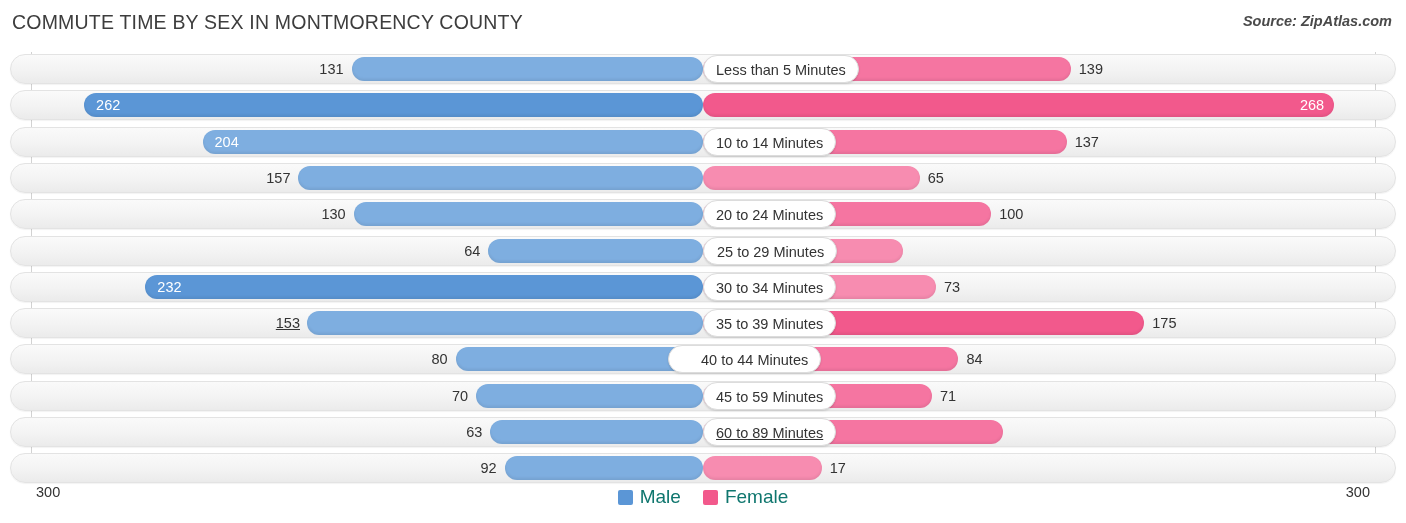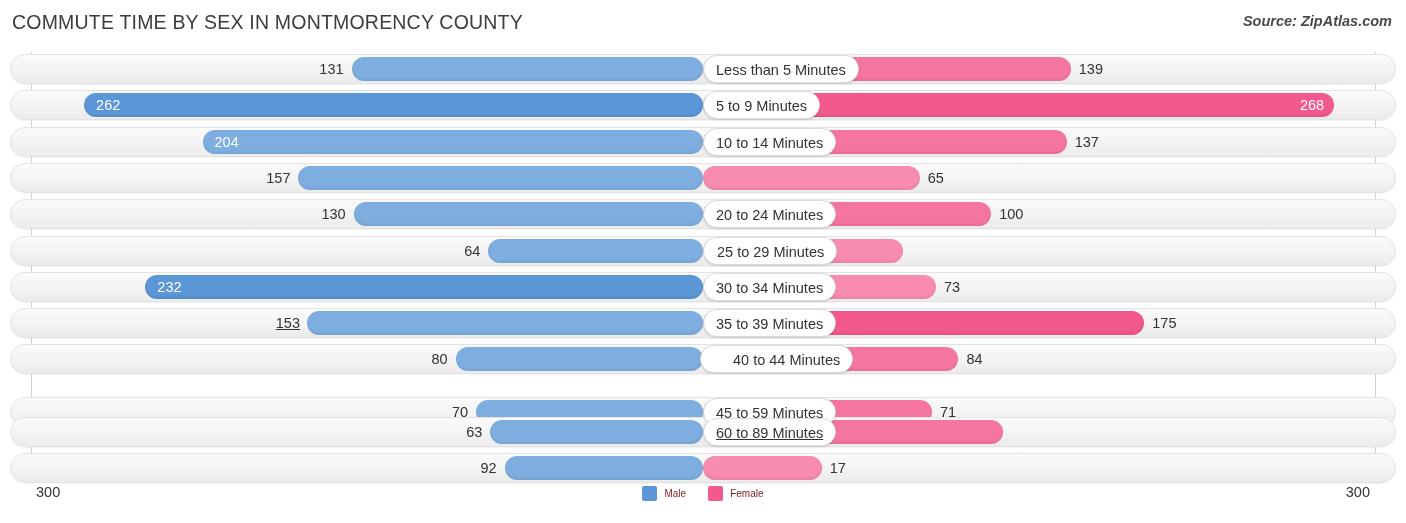--- a/index.html
+++ b/index.html
@@ -89,21 +89,21 @@
   .axis-ticks{position:absolute;left:0;top:484px;width:1406px;height:22px;}
   .tick-left{position:absolute;left:36px;top:0;font-size:14.5px;color:#333;}
   .tick-right{position:absolute;right:36px;top:0;font-size:14.5px;color:#333;}
 
   .legend{
     position:absolute;left:0;top:486px;width:1406px;
     display:flex;justify-content:center;align-items:center;gap:22px;
   }
   .legend-item{display:flex;align-items:center;gap:7px;}
   .legend-swatch{width:15px;height:15px;border-radius:2px;display:block;}
-  .legend-label{font-size:10px;color:#7f1d1d;}
+  .legend-label{font-size:19px;color:#0f766e;}
 </style>
 </head>
 <body>
 
 <div id="chart-root">
 
   <div class="chart-title">COMMUTE TIME BY SEX IN MONTMORENCY COUNTY</div>
   <div class="chart-source">Source: ZipAtlas.com</div>
 
   <div class="plot">
@@ -117,21 +117,20 @@
           <div class="vlabel outside-left" style="left: 289.55px; width: 44px;">131</div>
           <div class="vlabel outside-right" style="left: 1068.78px;">139</div>
           <div class="cat-pill" style="left: 693px;">Less than 5 Minutes</div>
         </div>
         <div class="row" style="top: 38.3px;">
           <div class="track"></div>
           <div class="bar bar-male hi-male" style="left: 74.1008px; width: 618.899px;"></div>
           <div class="bar bar-female hi-female" style="left: 693px; width: 631.149px;"></div>
           <div class="vlabel inside" style="left: 86.1008px;">262</div>
           <div class="vlabel inside" style="left: 1280.15px; width: 34px; text-align: right;">268</div>
-          <div class="cat-pill" style="left: 693px;">5 to 9 Minutes</div>
         </div>
         <div class="row" style="top: 74.6px;">
           <div class="track"></div>
           <div class="bar bar-male" style="left: 192.514px; width: 500.486px;"></div>
           <div class="bar bar-female mid-female" style="left: 693px; width: 363.699px;"></div>
           <div class="vlabel inside" style="left: 204.514px;">204</div>
           <div class="vlabel outside-right" style="left: 1064.7px;">137</div>
           <div class="cat-pill" style="left: 693px;">10 to 14 Minutes</div>
         </div>
         <div class="row" style="top: 110.9px;">
@@ -172,23 +171,23 @@
           <div class="vlabel outside-left" style="left: 246px; width: 44px; text-decoration: underline;">153</div>
           <div class="vlabel outside-right" style="left: 1142.28px;">175</div>
           <div class="cat-pill" style="left: 693px;">35 to 39 Minutes</div>
         </div>
         <div class="row" style="top: 292.4px;">
           <div class="track"></div>
           <div class="bar bar-male" style="left: 445.672px; width: 247.328px;"></div>
           <div class="bar bar-female mid-female" style="left: 693px; width: 255.494px;"></div>
           <div class="vlabel outside-left" style="left: 393.672px; width: 44px;">80</div>
           <div class="vlabel outside-right" style="left: 956.494px;">84</div>
-          <div class="cat-pill" style="left: 690px; padding-left: 32px;">40 to 44 Minutes</div>
-        </div>
-        <div class="row" style="top: 328.7px; margin-top: 16px;">
+          <div class="cat-pill" style="left: 658px; padding-left: 32px;">40 to 44 Minutes</div>
+        </div>
+        <div class="row" style="top: 328.7px;">
           <div class="track"></div>
           <div class="bar bar-male" style="left: 466.088px; width: 226.912px;"></div>
           <div class="bar bar-female mid-female" style="left: 693px; width: 228.954px;"></div>
           <div class="vlabel outside-left" style="left: 414.088px; width: 44px;">70</div>
           <div class="vlabel outside-right" style="left: 929.954px;">71</div>
           <div class="cat-pill" style="left: 693px;">45 to 59 Minutes</div>
         </div>
         <div class="row" style="top: 365px;">
           <div class="track"></div>
           <div class="bar bar-male" style="left: 480.379px; width: 212.621px;"></div>

